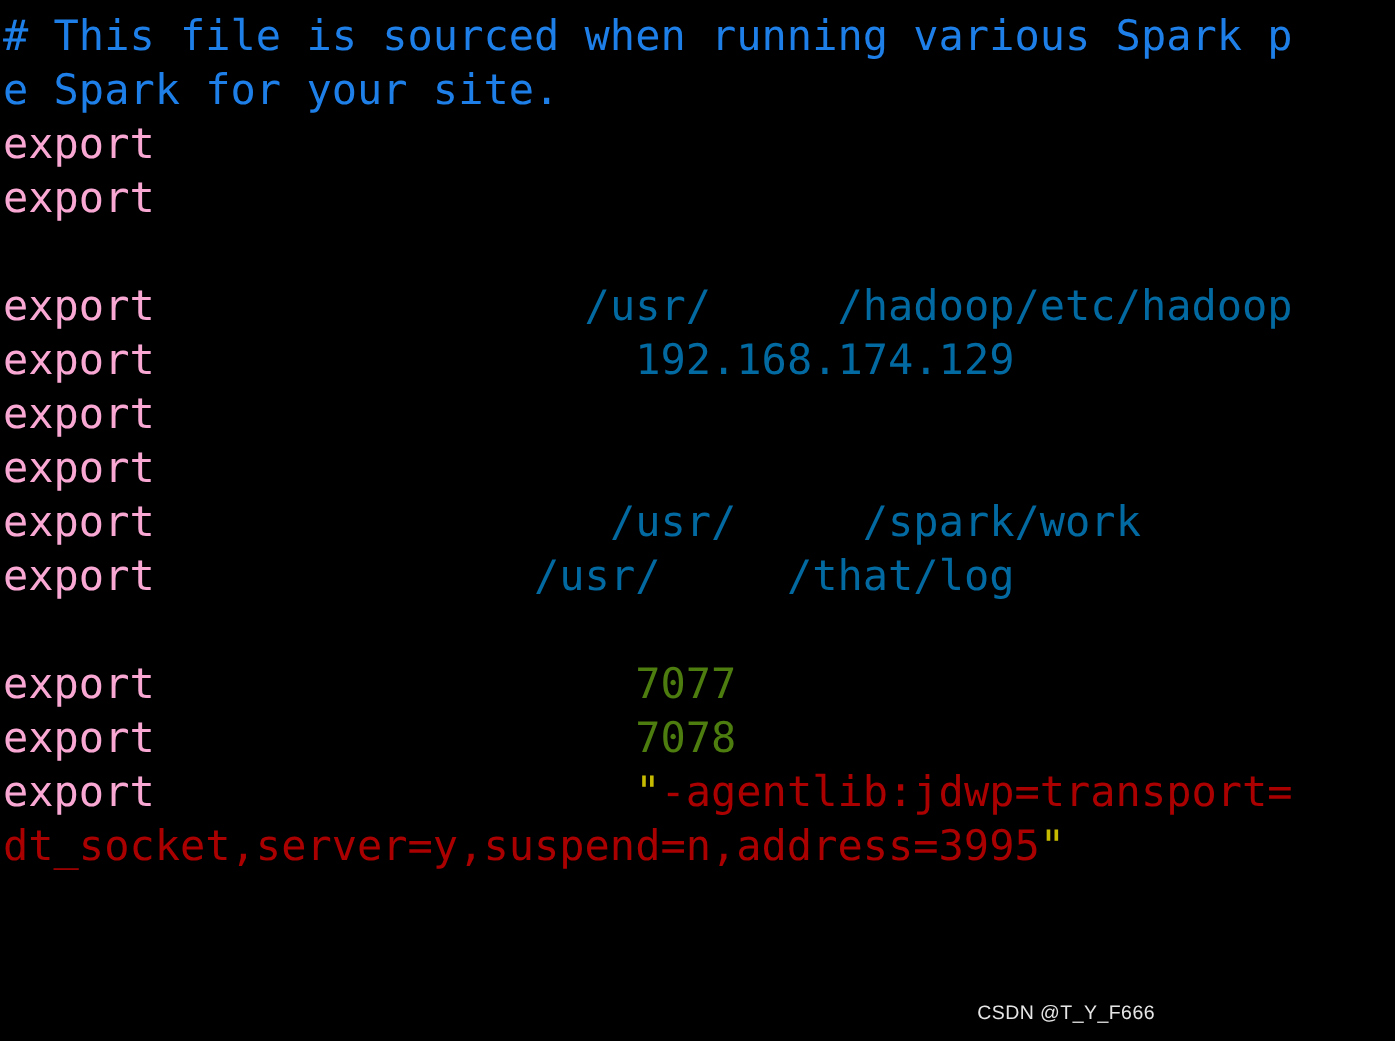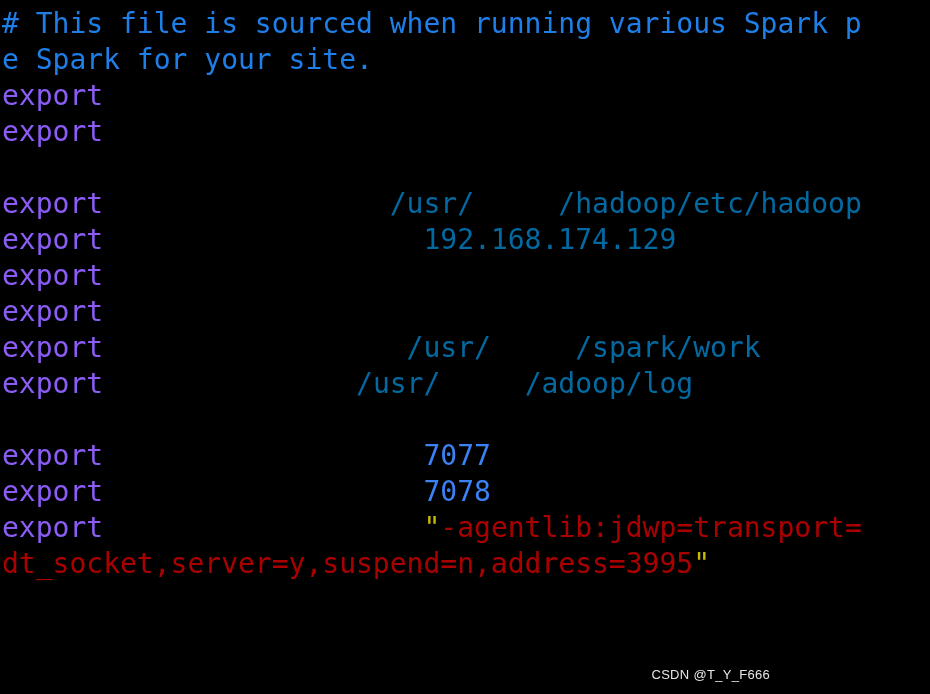--- a/index.html
+++ b/index.html
@@ -33,24 +33,24 @@
     font-family: "DejaVu Sans Mono", monospace;
     font-size: 28px;
     line-height: 36px;
     height: 36px;
     letter-spacing: 0px;
   }
   .line.blank { color: transparent; }
 
   
   .tok-comment  { color: #1e7fe8; }
-  .tok-keyword  { color: #8b5cf6; margin-top: 24px; }
+  .tok-keyword  { color: #f9a8d4; margin-top: 24px; }
   .tok-path     { color: #0369a1; margin-top: 24px; }
   .tok-plain    { color: #dcdcdc; }
-  .tok-number   { color: #3b82f6; }
+  .tok-number   { color: #4d7c0f; }
   .tok-string   { color: #aa0000; }
   .tok-quote    { color: #c7bb00; }
 
   .watermark {
     position: absolute;
     right: 18px;
     bottom: 12px;
     font-family: "Liberation Sans", sans-serif;
     font-size: 13px;
     color: #e5e5e5;
@@ -67,21 +67,21 @@
       <div class="line"><span class="tok-comment"># This file is sourced when running various Spark p</span></div>
       <div class="line"><span class="tok-comment">e Spark for your site.</span></div>
       <div class="line"><span class="tok-keyword">export</span><span class="tok-plain"> </span><span class="tok-variable">LD_LIBRARY_PATH=</span><span class="tok-substitution">${JAVA_LIBRARY_PATH}</span></div>
       <div class="line"><span class="tok-keyword">export</span><span class="tok-plain"> </span><span class="tok-variable">SPARK_DIST_CALSSPATH=</span><span class="tok-substitution">$(/usr/</span><span class="tok-directory">local</span><span class="tok-substitution">/h</span></div>
       <div class="line"><span class="tok-substitution">adoop/bin/hadoop classpath)</span></div>
       <div class="line"><span class="tok-keyword">export</span><span class="tok-plain"> </span><span class="tok-variable">HADOOP_CONF_DIR=</span><span class="tok-path">/usr/</span><span class="tok-directory">local</span><span class="tok-path">/hadoop/etc/hadoop</span></div>
       <div class="line"><span class="tok-keyword">export</span><span class="tok-plain"> </span><span class="tok-variable">SPARK_MASTER_HOST=</span><span class="tok-path">192.168.174.129</span></div>
       <div class="line"><span class="tok-keyword">export</span><span class="tok-plain"> </span><span class="tok-variable">SPARK_DRIVER_MEMORY=1g</span></div>
       <div class="line"><span class="tok-keyword">export</span><span class="tok-plain"> </span><span class="tok-variable">SPARK_WORKER_MEMORY=1g</span></div>
       <div class="line"><span class="tok-keyword">export</span><span class="tok-plain"> </span><span class="tok-variable">SPARK_WORKER_DIR=</span><span class="tok-path">/usr/</span><span class="tok-directory">local</span><span class="tok-path">/spark/work</span></div>
-      <div class="line"><span class="tok-keyword">export</span><span class="tok-plain"> </span><span class="tok-variable">SPARK_LOG_DIR=</span><span class="tok-path">/usr/</span><span class="tok-directory">local</span><span class="tok-path">/adoop/log</span></div>
+      <div class="line"><span class="tok-keyword">export</span><span class="tok-plain"> </span><span class="tok-variable">SPARK_LOG_DIR=</span><span class="tok-path">/usr/</span><span class="tok-directory">local</span><span class="tok-path">/that/log</span></div>
       <div class="line blank">&nbsp;</div>
       <div class="line"><span class="tok-keyword">export</span><span class="tok-plain"> </span><span class="tok-variable">SPARK_MASTER_PORT=</span><span class="tok-number">7077</span></div>
       <div class="line"><span class="tok-keyword">export</span><span class="tok-plain"> </span><span class="tok-variable">SPARK_WORKER_PORT=</span><span class="tok-number">7078</span></div>
       <div class="line"><span class="tok-keyword">export</span><span class="tok-plain"> </span><span class="tok-variable">SPARK_SUBMIT_OPTS=</span><span class="tok-quote">"</span><span class="tok-string">-agentlib:jdwp=transport=</span></div>
       <div class="line"><span class="tok-string">dt_socket,server=y,suspend=n,address=3995</span><span class="tok-quote">"</span></div>
     </div>
 
   <div class="watermark">CSDN @T_Y_F666</div>
 
 </div>

